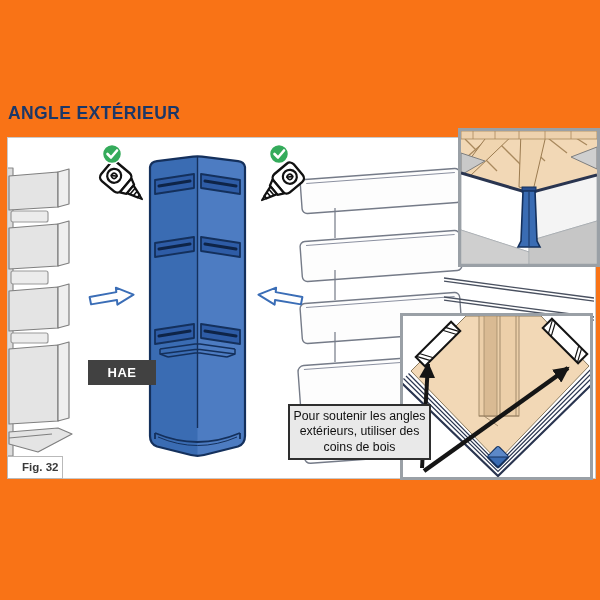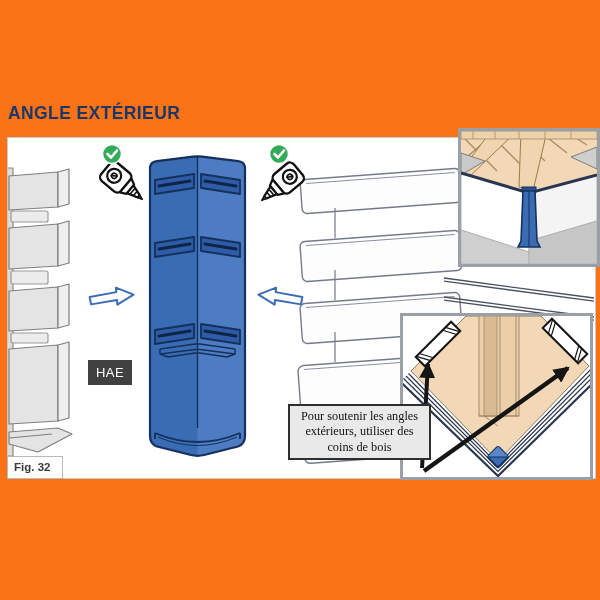--- a/index.html
+++ b/index.html
@@ -11,30 +11,30 @@
   body{background:#fff;font-family:"Liberation Sans",sans-serif;}
   .canvas{position:relative;width:600px;height:600px;background:#f97316;overflow:hidden;}
   .page-title{position:absolute;left:8px;top:103px;font-size:17.5px;font-weight:700;
     letter-spacing:.4px;color:var(--title-navy);}
   .figure-frame{position:absolute;left:7px;top:137px;width:589px;height:342px;
     border:1px solid #c9c9c9;background:#fff;}
   .figure-frame > svg{position:absolute;left:0;top:0;}
   .inset{position:absolute;border:3px solid #9aa0a6;background:#fff;}
   .inset-3d{left:458px;top:128px;width:142px;height:139px;}
   .inset-plan{left:400px;top:313px;width:193px;height:167px;}
-  .hae-badge{position:absolute;left:88px;top:360px;width:44px;height:25px;
-    background:var(--badge-dark);color:#fff;font-weight:400;font-size:13px;
+  .hae-badge{position:absolute;left:88px;top:360px;width:68px;height:25px;
+    background:var(--badge-dark);color:#fff;font-weight:700;font-size:13px;
     letter-spacing:.5px;display:flex;align-items:center;justify-content:center;}
   .callout{position:absolute;left:288px;top:404px;width:143px;height:56px;
     background:#e9e9e9;border:2px solid #2e2e2e;color:#111;font-size:12.3px;
     line-height:1.26;text-align:center;display:flex;align-items:center;
-    justify-content:center;padding:2px 3px;font-family:Liberation Serif, serif;}
+    justify-content:center;padding:2px 3px;}
   .fig-label{position:absolute;left:7px;top:456px;width:56px;height:23px;background:#fff;
     border:1px solid #b9b9b9;font-weight:700;font-size:11.5px;color:#3a3a3a;
-    line-height:21px;padding-left:6px;}
+    line-height:21px;padding-left:14px;}
   .c-blue-fill{fill:var(--corner-blue);}
   .c-blue-light-fill{fill:var(--corner-blue-light);}
   .c-band-fill{fill:var(--corner-band);}
   .c-navy-stroke{stroke:var(--corner-outline);}
   .c-green{fill:var(--check-green);}
   .c-tan{fill:var(--wood-tan);}
   .c-panel{fill:var(--panel-gray);}
 </style>
 </head>
 <body>

